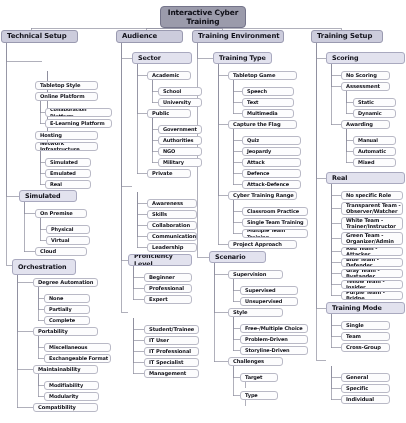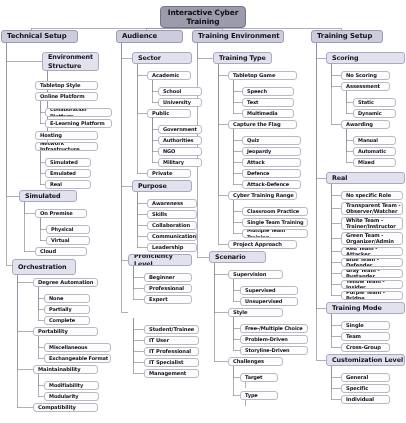--- a/index.html
+++ b/index.html
@@ -190,23 +190,20 @@
       <path d="M331 366 L331 399.5 L341 399.5" fill="none" stroke="#8e8e9e" stroke-width="0.7" shape-rendering="crispEdges"></path>
       <path d="M245 382 L245 388" fill="none" stroke="#8e8e9e" stroke-width="0.7" shape-rendering="crispEdges"></path>
       <path d="M245 400 L245 406" fill="none" stroke="#8e8e9e" stroke-width="0.7" shape-rendering="crispEdges"></path>
     </svg>
 <div class="node lvl0" style="left: 160px; top: 6px; width: 86px; height: 22px;">
       <span>Interactive Cyber Training</span>
     </div>
     <div class="node lvl1" style="left: 1px; top: 30px; width: 77px; height: 13px;">
       <span>Technical Setup</span>
     </div>
-    <div class="node lvl2" style="left: 42px; top: 52px; width: 57px; height: 19px;">
-      <span>Environment Structure</span>
-    </div>
     <div class="node lvl3" style="left: 35px; top: 81px; width: 63px; height: 9px;">
       <span>Tabletop Style</span>
     </div>
     <div class="node lvl3" style="left: 35px; top: 92px; width: 63px; height: 9px;">
       <span>Online Platform</span>
     </div>
     <div class="node lvl4" style="left: 45px; top: 108px; width: 67px; height: 9px;">
       <span>Collaboration Platform</span>
     </div>
     <div class="node lvl4" style="left: 45px; top: 119px; width: 67px; height: 9px;">
@@ -304,23 +301,20 @@
     </div>
     <div class="node lvl4" style="left: 158px; top: 147px; width: 44px; height: 9px;">
       <span>NGO</span>
     </div>
     <div class="node lvl4" style="left: 158px; top: 158px; width: 44px; height: 9px;">
       <span>Military</span>
     </div>
     <div class="node lvl3" style="left: 147px; top: 169px; width: 44px; height: 9px;">
       <span>Private</span>
     </div>
-    <div class="node lvl2" style="left: 132px; top: 180px; width: 60px; height: 12px;">
-      <span>Purpose</span>
-    </div>
     <div class="node lvl3" style="left: 147px; top: 199px; width: 50px; height: 9px;">
       <span>Awareness</span>
     </div>
     <div class="node lvl3" style="left: 147px; top: 210px; width: 50px; height: 9px;">
       <span>Skills</span>
     </div>
     <div class="node lvl3" style="left: 147px; top: 221px; width: 50px; height: 9px;">
       <span>Collaboration</span>
     </div>
     <div class="node lvl3" style="left: 147px; top: 232px; width: 50px; height: 9px;">
@@ -504,23 +498,20 @@
       <span>Training Mode</span>
     </div>
     <div class="node lvl3" style="left: 341px; top: 321px; width: 49px; height: 9px;">
       <span>Single</span>
     </div>
     <div class="node lvl3" style="left: 341px; top: 332px; width: 49px; height: 9px;">
       <span>Team</span>
     </div>
     <div class="node lvl3" style="left: 341px; top: 343px; width: 49px; height: 9px;">
       <span>Cross-Group</span>
-    </div>
-    <div class="node lvl2" style="left: 326px; top: 354px; width: 79px; height: 12px;">
-      <span>Customization Level</span>
     </div>
     <div class="node lvl3" style="left: 341px; top: 373px; width: 49px; height: 9px;">
       <span>General</span>
     </div>
     <div class="node lvl3" style="left: 341px; top: 384px; width: 49px; height: 9px;">
       <span>Specific</span>
     </div>
     <div class="node lvl3" style="left: 341px; top: 395px; width: 49px; height: 9px;">
       <span>Individual</span>
     </div>

